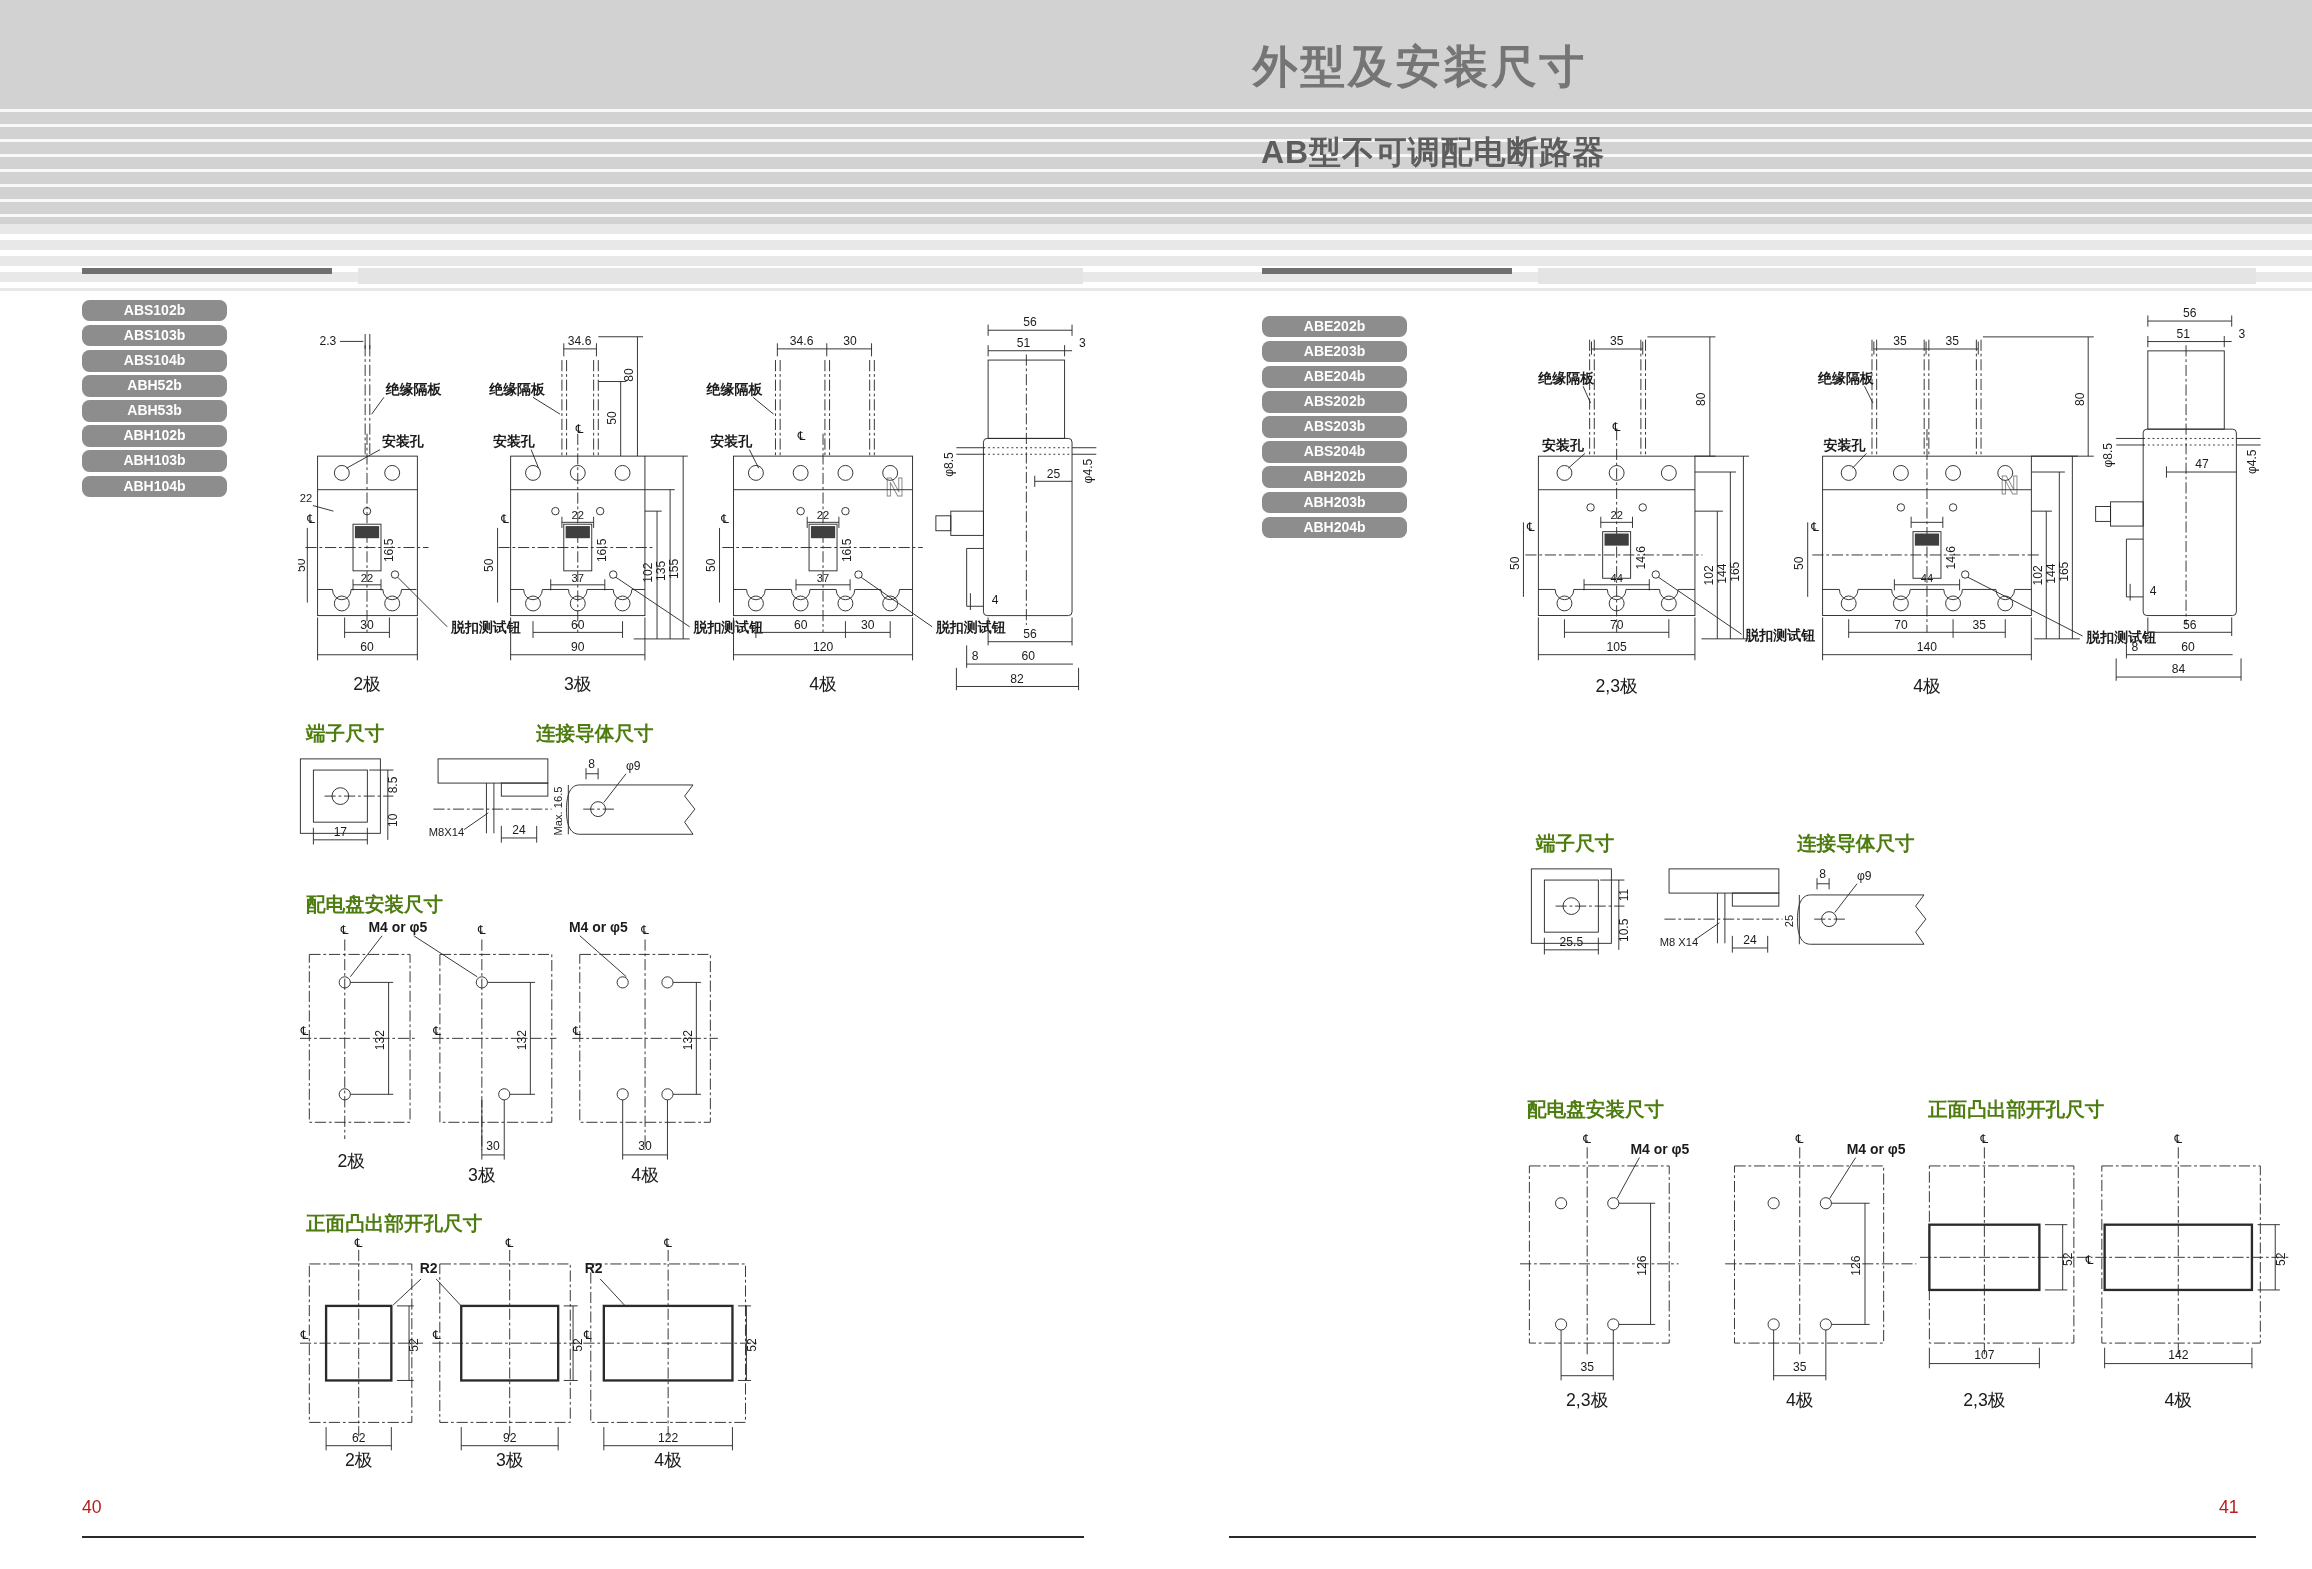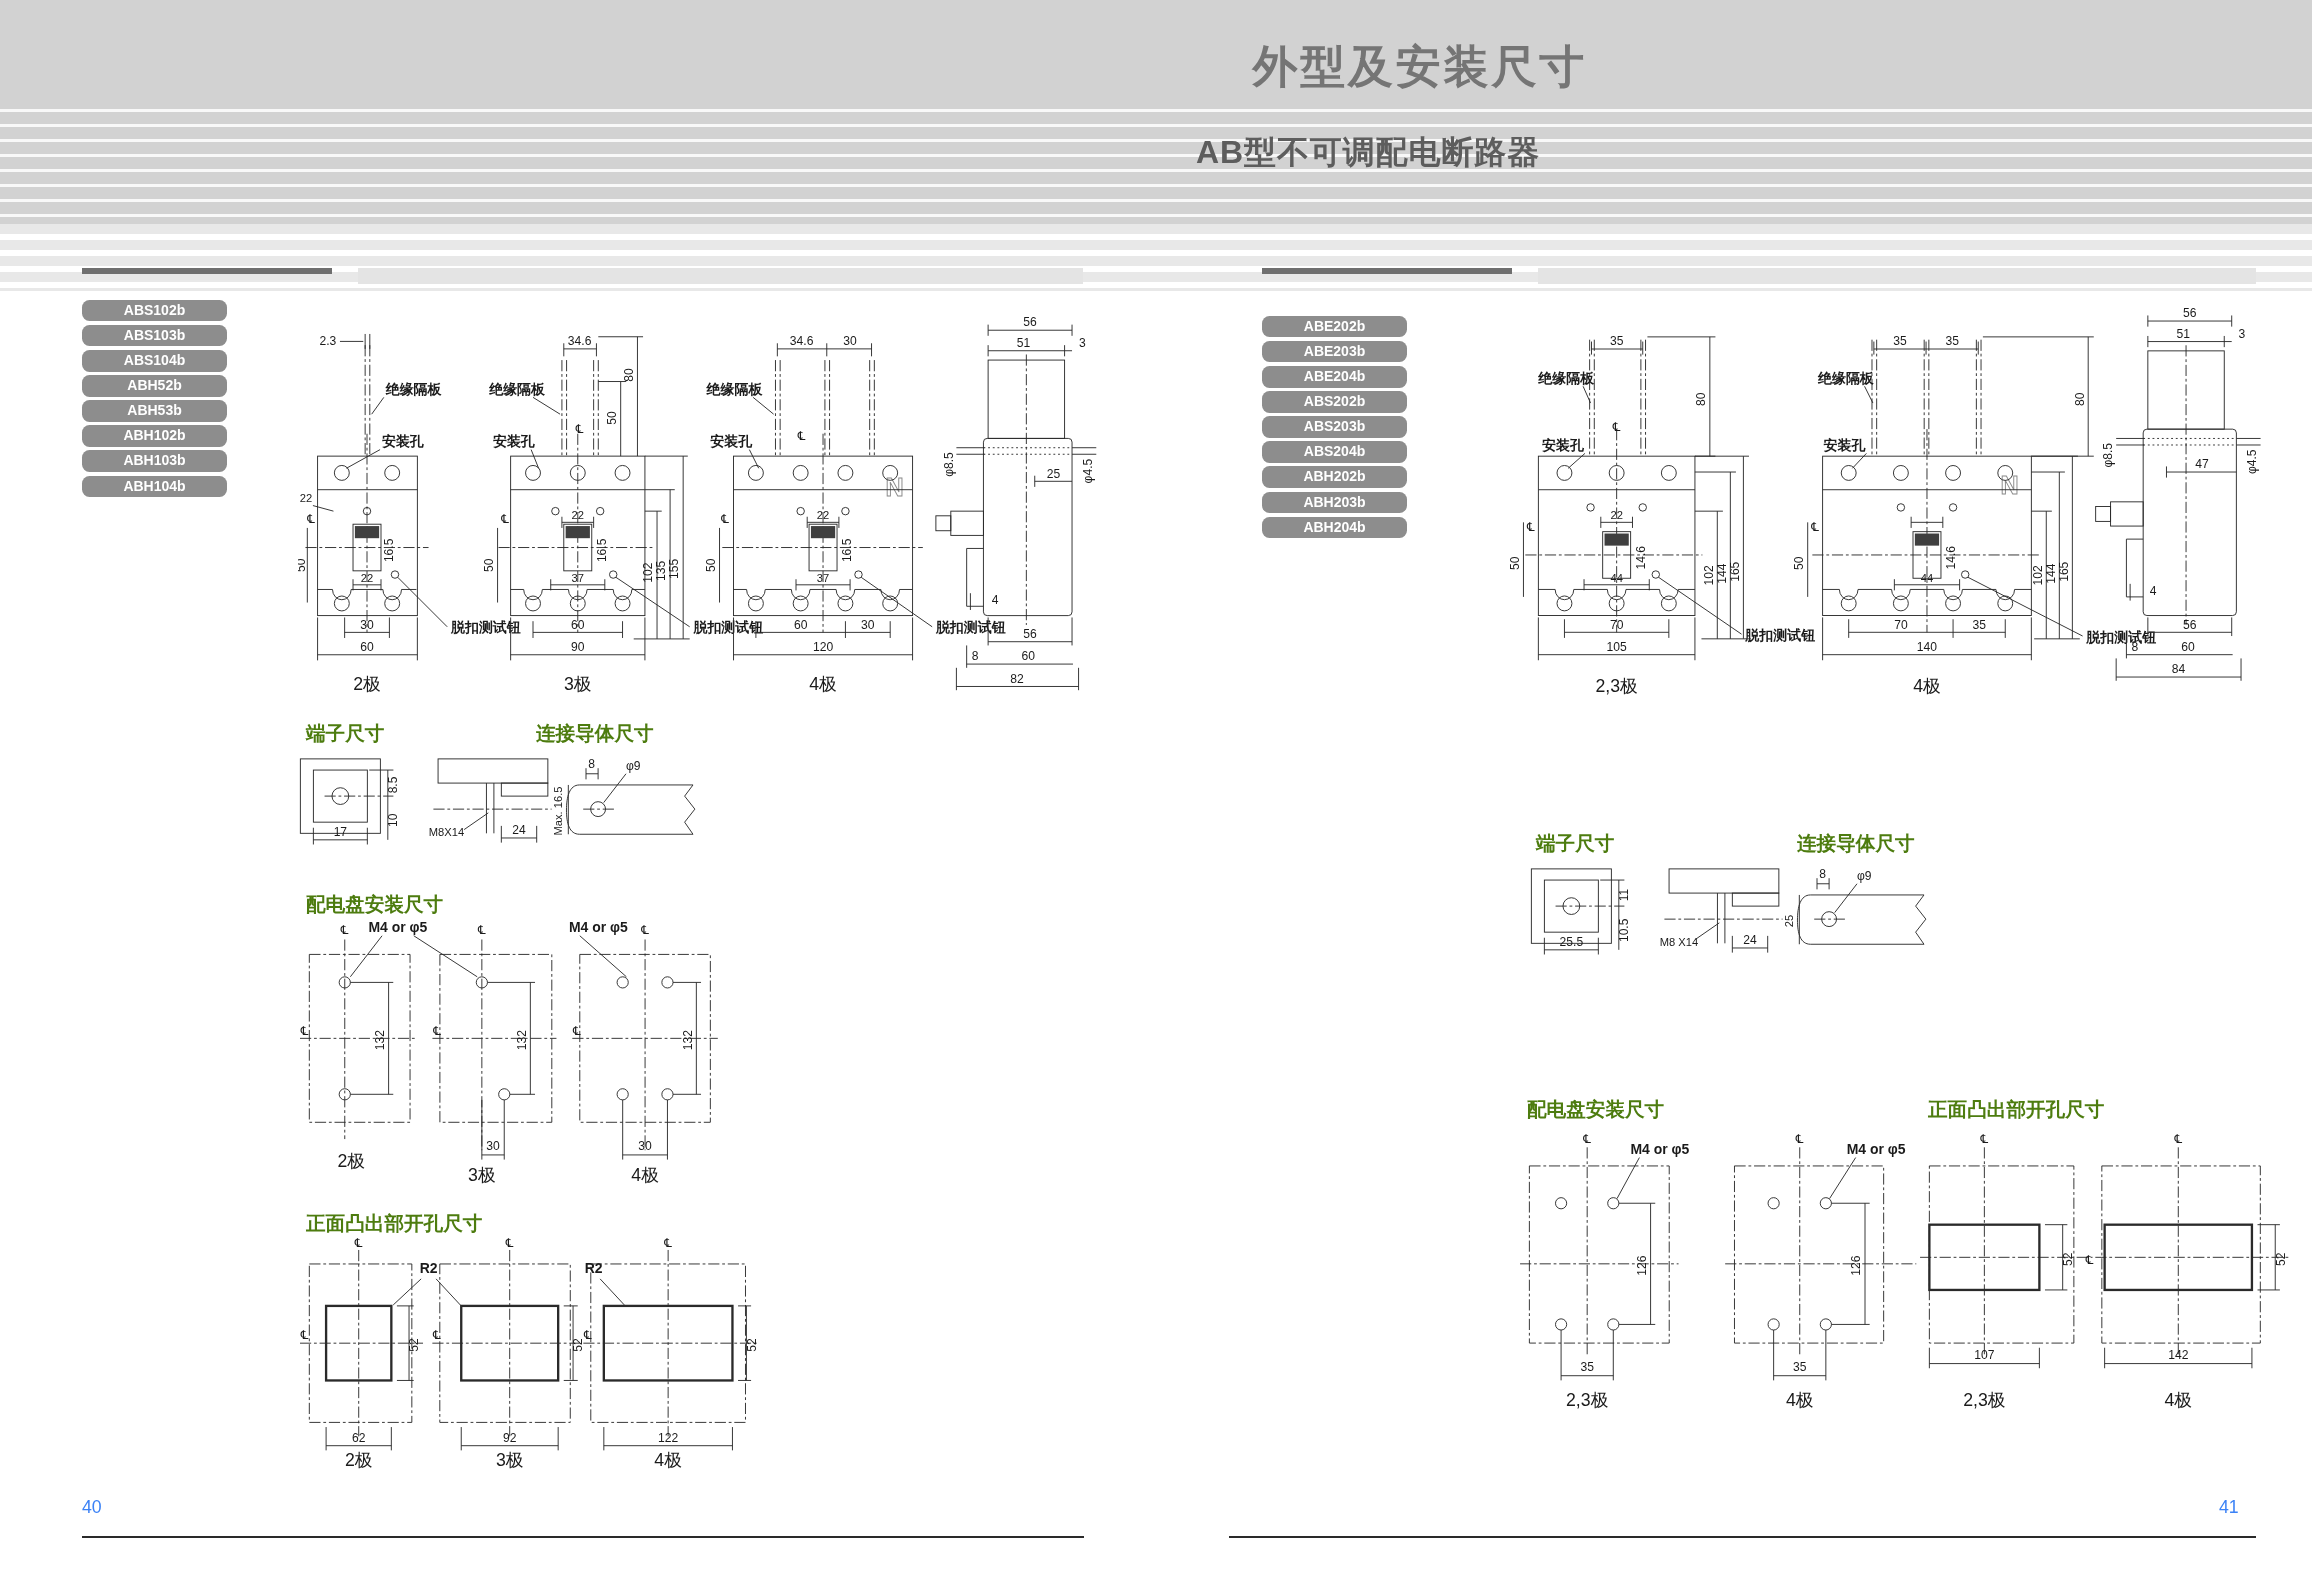--- a/index.html
+++ b/index.html
@@ -5,27 +5,27 @@
   html,body{margin:0;padding:0}
   body{width:2313px;height:1570px;position:relative;background:#fff;
        font-family:"Liberation Sans","DejaVu Sans",sans-serif;overflow:hidden}
   .abs{position:absolute}
   .hdr-solid{left:0;top:0;width:2313px;height:97px;background:#d2d2d2}
   .hdr-s1{left:0;top:97px;width:2313px;height:127px;
     background:repeating-linear-gradient(180deg,#d2d2d2 0 12px,#f8f8f8 12px 15px)}
   .hdr-s2{left:0;top:224px;width:2313px;height:67px;
     background:repeating-linear-gradient(180deg,#e8e8e8 0 10.3px,#ffffff 10.3px 16px)}
   .title{top:37px;right:726px;font-size:45px;font-weight:bold;color:#757575;letter-spacing:2.8px}
-  .subtitle{top:131px;left:1196px;font-size:32px;font-weight:bold;color:#5d5d5d;letter-spacing:0.9px}
+  .subtitle{top:131px;left:1261px;font-size:32px;font-weight:bold;color:#5d5d5d;letter-spacing:0.9px}
   .darkbar{height:5.6px;background:#6f6f6f}
   .litebar{height:16px;background:#e4e4e4}
   .pill{width:145px;height:21.4px;margin-bottom:3.7px;background:#8d8d8d;border-radius:7.5px;
         color:#fff;font-weight:bold;font-size:14px;text-align:center;line-height:21.4px}
   .sec-h{font-size:19.6px;font-weight:bold;color:#4d7c0f}
-  .pgnum{font-size:17.7px;color:#3b82f6}
+  .pgnum{font-size:17.7px;color:#b91c1c}
   .rule{height:1.9px;background:#2a2a2a}
   svg line,svg path,svg rect,svg circle,svg polyline{stroke:#2a2a2a;fill:none;stroke-width:1}
   svg text{font-family:"Liberation Sans","DejaVu Sans",sans-serif;font-size:13px;fill:#1b1b1b;stroke:none}
   svg .lbl{font-size:15px;font-weight:bold}
   svg .cap{font-size:19px}
   svg .sm{font-size:12px}
   svg .cl{stroke-dasharray:12 3 3 3}
   svg .dot{stroke-dasharray:2 3}
   svg .dk{fill:#3f3f3f;stroke:none}
   svg .thick{stroke-width:2.5}

